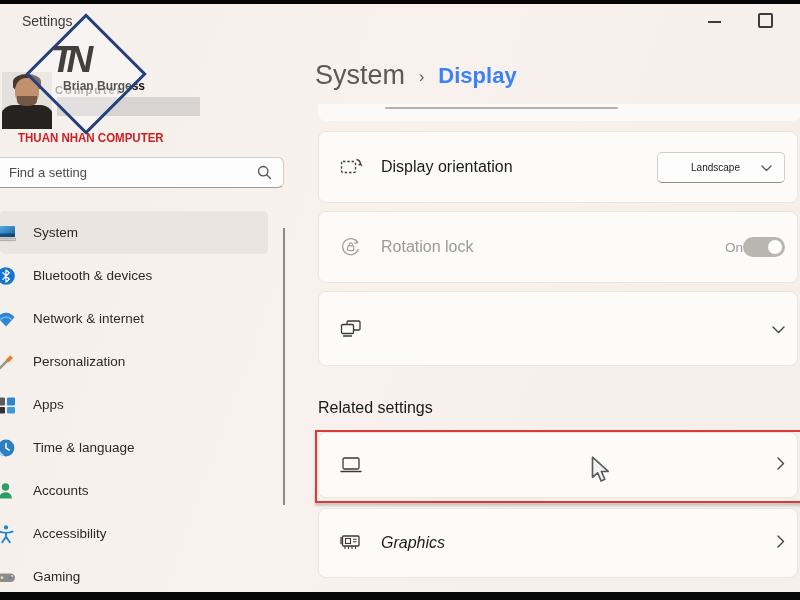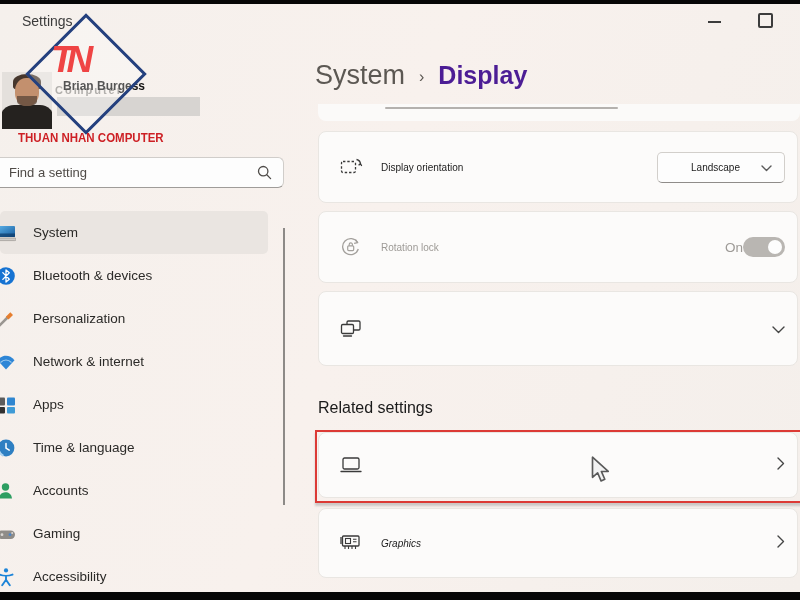--- a/index.html
+++ b/index.html
@@ -18,21 +18,21 @@
   .avatar .hair{position:absolute;left:11px;top:2px;width:28px;height:16px;background:#46362c;border-radius:50% 50% 20% 20%;}
   .avatar .head{position:absolute;left:13px;top:6px;width:24px;height:28px;background:#c3906e;border-radius:46%;}
   .avatar .beard{position:absolute;left:15px;top:24px;width:20px;height:10px;background:#5a4638;border-radius:0 0 45% 45%;opacity:.75;}
   .avatar .shirt{position:absolute;left:-2px;top:33px;width:54px;height:26px;background:#25221f;border-radius:14px 14px 0 0;}
   .censor-bar{position:absolute;left:57px;top:97px;width:143px;height:19px;background:#d7d4d1;z-index:3;}
   .user-name{position:absolute;left:63px;top:79px;font-size:12px;font-weight:bold;color:#131313;z-index:4;}
   .logo-caption{position:absolute;left:55px;top:84px;font-size:11px;font-weight:bold;letter-spacing:2px;color:#93908c;z-index:2;}
   .diamond{position:absolute;left:43px;top:31px;width:80px;height:80px;border:3px solid #24407e;
     background:rgba(255,255,255,0.28);transform:rotate(45deg);z-index:5;}
   .logo-initials{position:absolute;left:51px;top:39px;font-size:37px;font-weight:bold;font-style:italic;
-    letter-spacing:-7px;color:#ef4444;z-index:6;}
+    letter-spacing:-7px;color:#404040;z-index:6;}
   .wm-banner{position:absolute;left:18px;top:131px;font-size:12.5px;font-weight:bold;color:#cd1f24;
     transform:scaleX(.92);transform-origin:left;white-space:nowrap;z-index:6;}
 
   .search-box{position:absolute;left:-6px;top:157px;width:290px;height:31px;background:#fdfdfd;
     border:1px solid #d0cdca;border-bottom-color:#9f9c99;border-radius:6px;box-sizing:border-box;z-index:2;
     display:flex;align-items:center;}
   .search-box input{flex:1;border:none;outline:none;background:transparent;padding:0 0 0 14px;
     font-size:13px;color:#3f3c39;font-family:"Liberation Sans",sans-serif;}
   .search-box input::placeholder{color:#4f4b47;opacity:1;}
   .search-icon{margin-right:11px;display:flex;}
@@ -46,37 +46,37 @@
 
   
   .win-min{position:absolute;left:700px;top:12px;width:28px;height:18px;z-index:3;}
   .win-min .bar{position:absolute;left:8px;top:9px;width:13px;height:2px;background:#3c3c3c;}
   .win-max{position:absolute;left:758px;top:13px;width:11px;height:11px;border:2px solid #3c3c3c;border-radius:2px;z-index:3;}
 
   
   .breadcrumb{position:absolute;left:315px;top:60px;display:flex;align-items:center;z-index:2;}
   .bc-parent{font-size:27px;color:#5c5853;}
   .bc-sep{font-size:16px;color:#5c5853;margin:3px 14px 0 14px;}
-  .bc-current{font-size:25px;font-weight:bold;color:#4c1d95;}
+  .bc-current{font-size:22px;font-weight:bold;color:#3b82f6;}
 
   .sliver{position:absolute;left:318px;top:104px;width:482px;height:17px;background:#fbfaf9;
     border-radius:0 0 8px 8px;z-index:1;}
   .sliver-line{position:absolute;left:67px;top:3px;width:233px;height:2px;background:#b4b1ae;border-radius:1px;}
 
   .card{position:absolute;left:318px;width:480px;background:#fcfbfa;border:1px solid #e9e6e2;
     border-radius:8px;box-sizing:border-box;z-index:2;}
   #card-orientation{top:131px;height:72px;}
   #card-rotation{top:211px;height:72px;}
   #card-multiple{top:291px;height:75px;}
   #card-advanced{top:432px;height:66px;}
   #card-graphics{top:508px;height:70px;font-style:italic;}
   .card-row{display:flex;align-items:center;height:100%;padding:0 12px 0 20px;box-sizing:border-box;}
   .card-icon{width:24px;height:24px;flex:0 0 24px;display:flex;}
   .card-text{margin-left:18px;}
-  .card-title{font-size:10px;color:#1c1c1c;}
+  .card-title{font-size:16px;color:#1c1c1c;}
   .card-sub{font-size:12px;color:#605c58;margin-top:3px;}
   .disabled .card-title{color:#9d9a96;}
   .spacer{flex:1;}
 
   .dropdown{width:128px;height:31px;background:#fdfdfd;border:1px solid #d2cfcb;border-bottom-color:#8f8c89;
     border-radius:5px;display:flex;align-items:center;padding:0 12px;box-sizing:border-box;}
   .dropdown-value{font-size:10px;color:#1c1c1c;flex:1;text-align:center;}
 
   .toggle-label{font-size:13.5px;color:#9d9a96;margin-right:0;}
   .toggle{width:42px;height:20px;border-radius:10px;background:#b9b6b2;position:relative;flex:0 0 42px;}
@@ -141,34 +141,34 @@
       <svg width="20" height="20" viewBox="0 0 20 20">
           <circle cx="10" cy="10" r="8.8" fill="#1673d2"></circle>
           <path d="M6.8 6.6 L13.3 13.3 L10 16 V4 L13.3 6.7 L6.8 13.4" stroke="#fff" stroke-width="1.3" fill="none" stroke-linejoin="round" stroke-linecap="round"></path>
         </svg>
     </span>
     <span class="nav-label">Bluetooth &amp; devices</span>
   </div>
   <div class="nav-item">
     <span class="nav-icon">
       <svg width="20" height="20" viewBox="0 0 20 20">
+          <path d="M1.5 8.2 C4 5.2 7 3.8 10 3.8 C13 3.8 16 5.2 18.5 8.2 L10 17.5 Z" fill="#2e86d6"></path>
+          <path d="M4.5 10.5 C6.3 8.8 8.1 8 10 8 C11.9 8 13.7 8.8 15.5 10.5" stroke="#9fcbee" stroke-width="1.1" fill="none"></path>
+        </svg>
+    </span>
+    <span class="nav-label">Network &amp; internet</span>
+  </div>
+  <div class="nav-item">
+    <span class="nav-icon">
+      <svg width="20" height="20" viewBox="0 0 20 20">
           <path d="M2.5 17.5 L11 9" stroke="#9a9691" stroke-width="2.6" stroke-linecap="round"></path>
           <path d="M9.8 7.8 L14.3 3.3 L17 6 L12.5 10.5 Z" fill="#e67e2e"></path>
         </svg>
     </span>
     <span class="nav-label">Personalization</span>
-  </div>
-  <div class="nav-item">
-    <span class="nav-icon">
-      <svg width="20" height="20" viewBox="0 0 20 20">
-          <path d="M1.5 8.2 C4 5.2 7 3.8 10 3.8 C13 3.8 16 5.2 18.5 8.2 L10 17.5 Z" fill="#2e86d6"></path>
-          <path d="M4.5 10.5 C6.3 8.8 8.1 8 10 8 C11.9 8 13.7 8.8 15.5 10.5" stroke="#9fcbee" stroke-width="1.1" fill="none"></path>
-        </svg>
-    </span>
-    <span class="nav-label">Network &amp; internet</span>
   </div>
   <div class="nav-item">
     <span class="nav-icon">
       <svg width="20" height="20" viewBox="0 0 20 20">
           <rect x="1" y="2.5" width="8" height="8" rx="1" fill="#5c5c5c"></rect>
           <rect x="11" y="2.5" width="8" height="8" rx="1" fill="#2f86d0"></rect>
           <rect x="1" y="12" width="8" height="6.5" rx="1" fill="#313131"></rect>
           <rect x="11" y="12" width="8" height="6.5" rx="1" fill="#3f9bd6"></rect>
         </svg>
     </span>
@@ -189,36 +189,36 @@
       <svg width="20" height="20" viewBox="0 0 20 20">
           <circle cx="9.5" cy="6" r="3.7" fill="#2e9e62"></circle>
           <path d="M3 17.5 C3.5 12.8 6.5 11.2 9.5 11.2 C12.5 11.2 15.5 12.8 16 17.5 Z" fill="#2e9e62"></path>
         </svg>
     </span>
     <span class="nav-label">Accounts</span>
   </div>
   <div class="nav-item">
     <span class="nav-icon">
       <svg width="20" height="20" viewBox="0 0 20 20">
+          <circle cx="10" cy="3.4" r="2.1" fill="#1c84d8"></circle>
+          <path d="M3.5 7.6 C7 9 13 9 16.5 7.6 M10 9.2 V12.8 M10 12.8 L6.2 18.3 M10 12.8 L13.8 18.3" stroke="#1c84d8" stroke-width="1.9" fill="none" stroke-linecap="round" stroke-linejoin="round"></path>
+        </svg>
+    </span>
+    <span class="nav-label">Accessibility</span>
+  </div>
+  <div class="nav-item">
+    <span class="nav-icon">
+      <svg width="20" height="20" viewBox="0 0 20 20">
           <rect x="1" y="6.5" width="18" height="8.5" rx="4.2" fill="#8f8c88"></rect>
           <circle cx="6" cy="10.7" r="1.4" fill="#d9d6d2"></circle>
           <circle cx="14" cy="10.7" r="1.4" fill="#4c86c9"></circle>
           <circle cx="16.2" cy="9" r="1" fill="#d9d6d2"></circle>
         </svg>
     </span>
     <span class="nav-label">Gaming</span>
-  </div>
-  <div class="nav-item">
-    <span class="nav-icon">
-      <svg width="20" height="20" viewBox="0 0 20 20">
-          <circle cx="10" cy="3.4" r="2.1" fill="#1c84d8"></circle>
-          <path d="M3.5 7.6 C7 9 13 9 16.5 7.6 M10 9.2 V12.8 M10 12.8 L6.2 18.3 M10 12.8 L13.8 18.3" stroke="#1c84d8" stroke-width="1.9" fill="none" stroke-linecap="round" stroke-linejoin="round"></path>
-        </svg>
-    </span>
-    <span class="nav-label">Accessibility</span>
   </div>
 </div>
 <div class="scrollbar"></div>
 
 <div class="win-min">
     <div class="bar"></div>
   </div>
 <div class="win-max"></div>
 
 <div class="breadcrumb">

